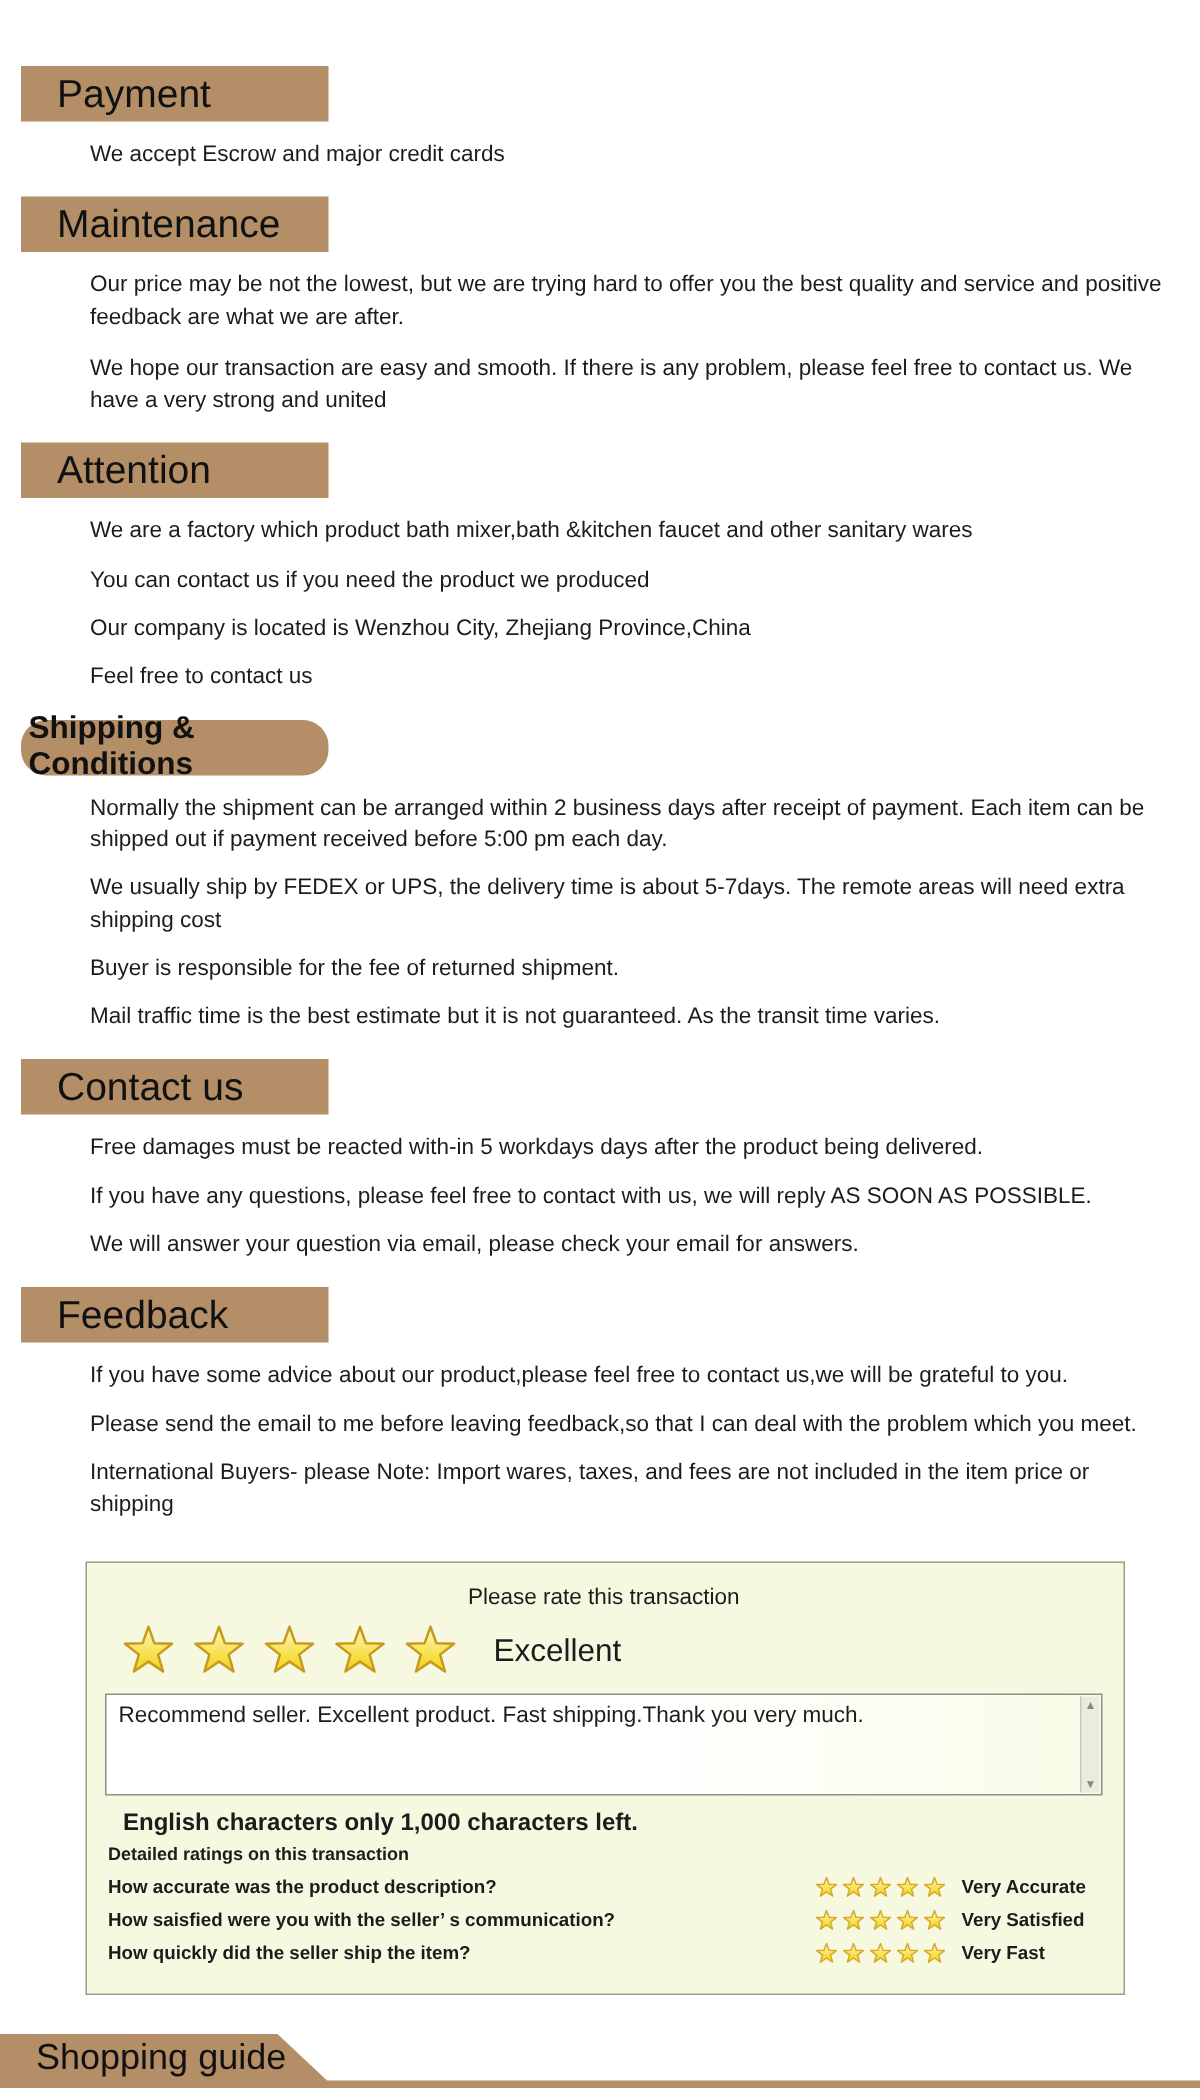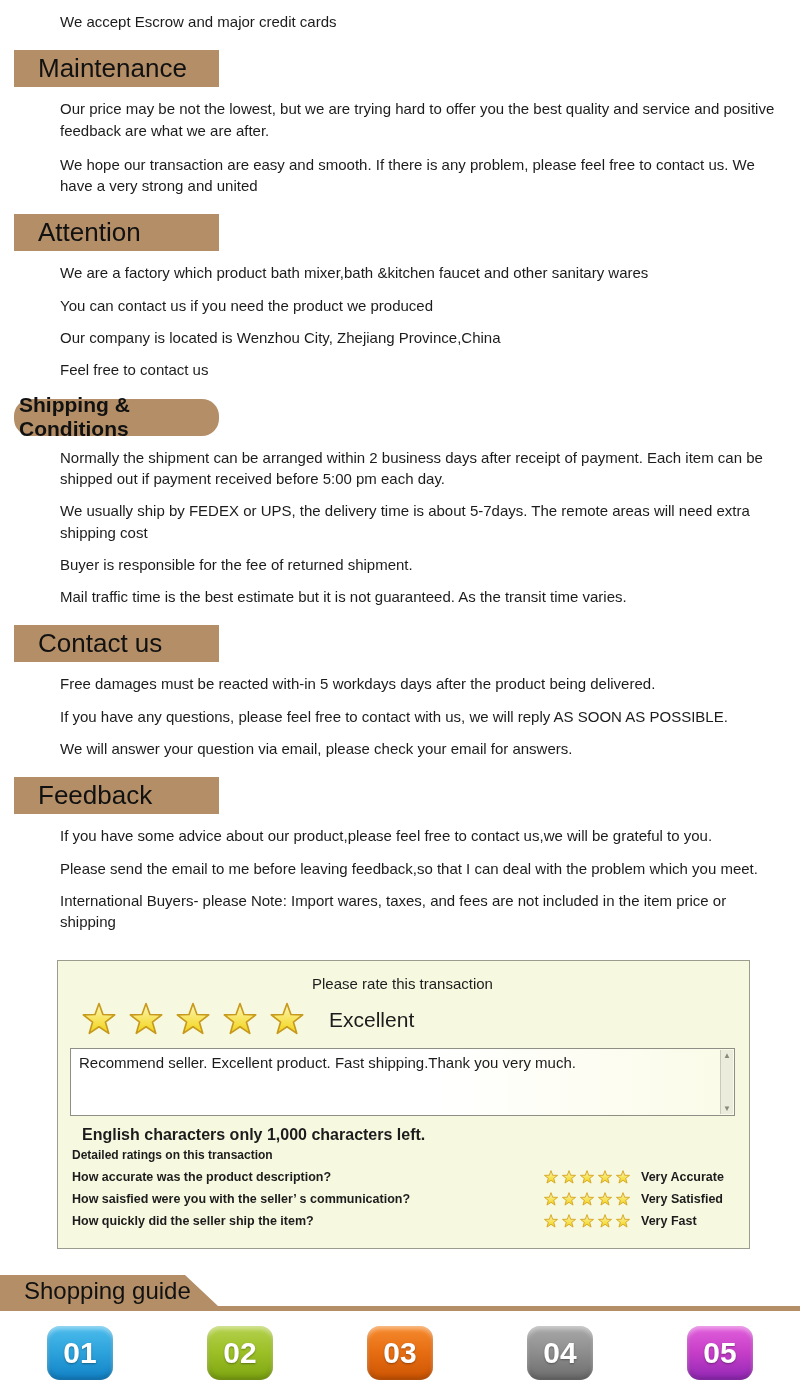--- a/index.html
+++ b/index.html
@@ -76,20 +76,21 @@
       <stop offset="0.55" stop-color="#f7e35a"></stop>
       <stop offset="1" stop-color="#f2d216"></stop>
     </linearGradient>
     <polygon id="starShape" points="12,1 14.64,8.36 22.46,8.6 16.28,13.39 18.47,20.9 12,16.5 5.53,20.9 7.72,13.39 1.54,8.6 9.35,8.36" stroke-linejoin="round"></polygon>
   </defs>
 </svg>
 
 <div class="page">
 
   <div class="sec">
+    <div class="sec-bar first">Payment</div>
     <div class="sec-body">
       <p>We accept Escrow and major credit cards</p>
     </div>
   </div>
 
   <div class="sec">
     <div class="sec-bar">Maintenance</div>
     <div class="sec-body">
       <p>Our price may be not the lowest, but we are trying hard to offer you the best quality and service and positive feedback are what we are after.</p>
       <p class="sp">We hope our transaction are easy and smooth. If there is any problem, please feel free to contact us. We have a very strong and united</p>

